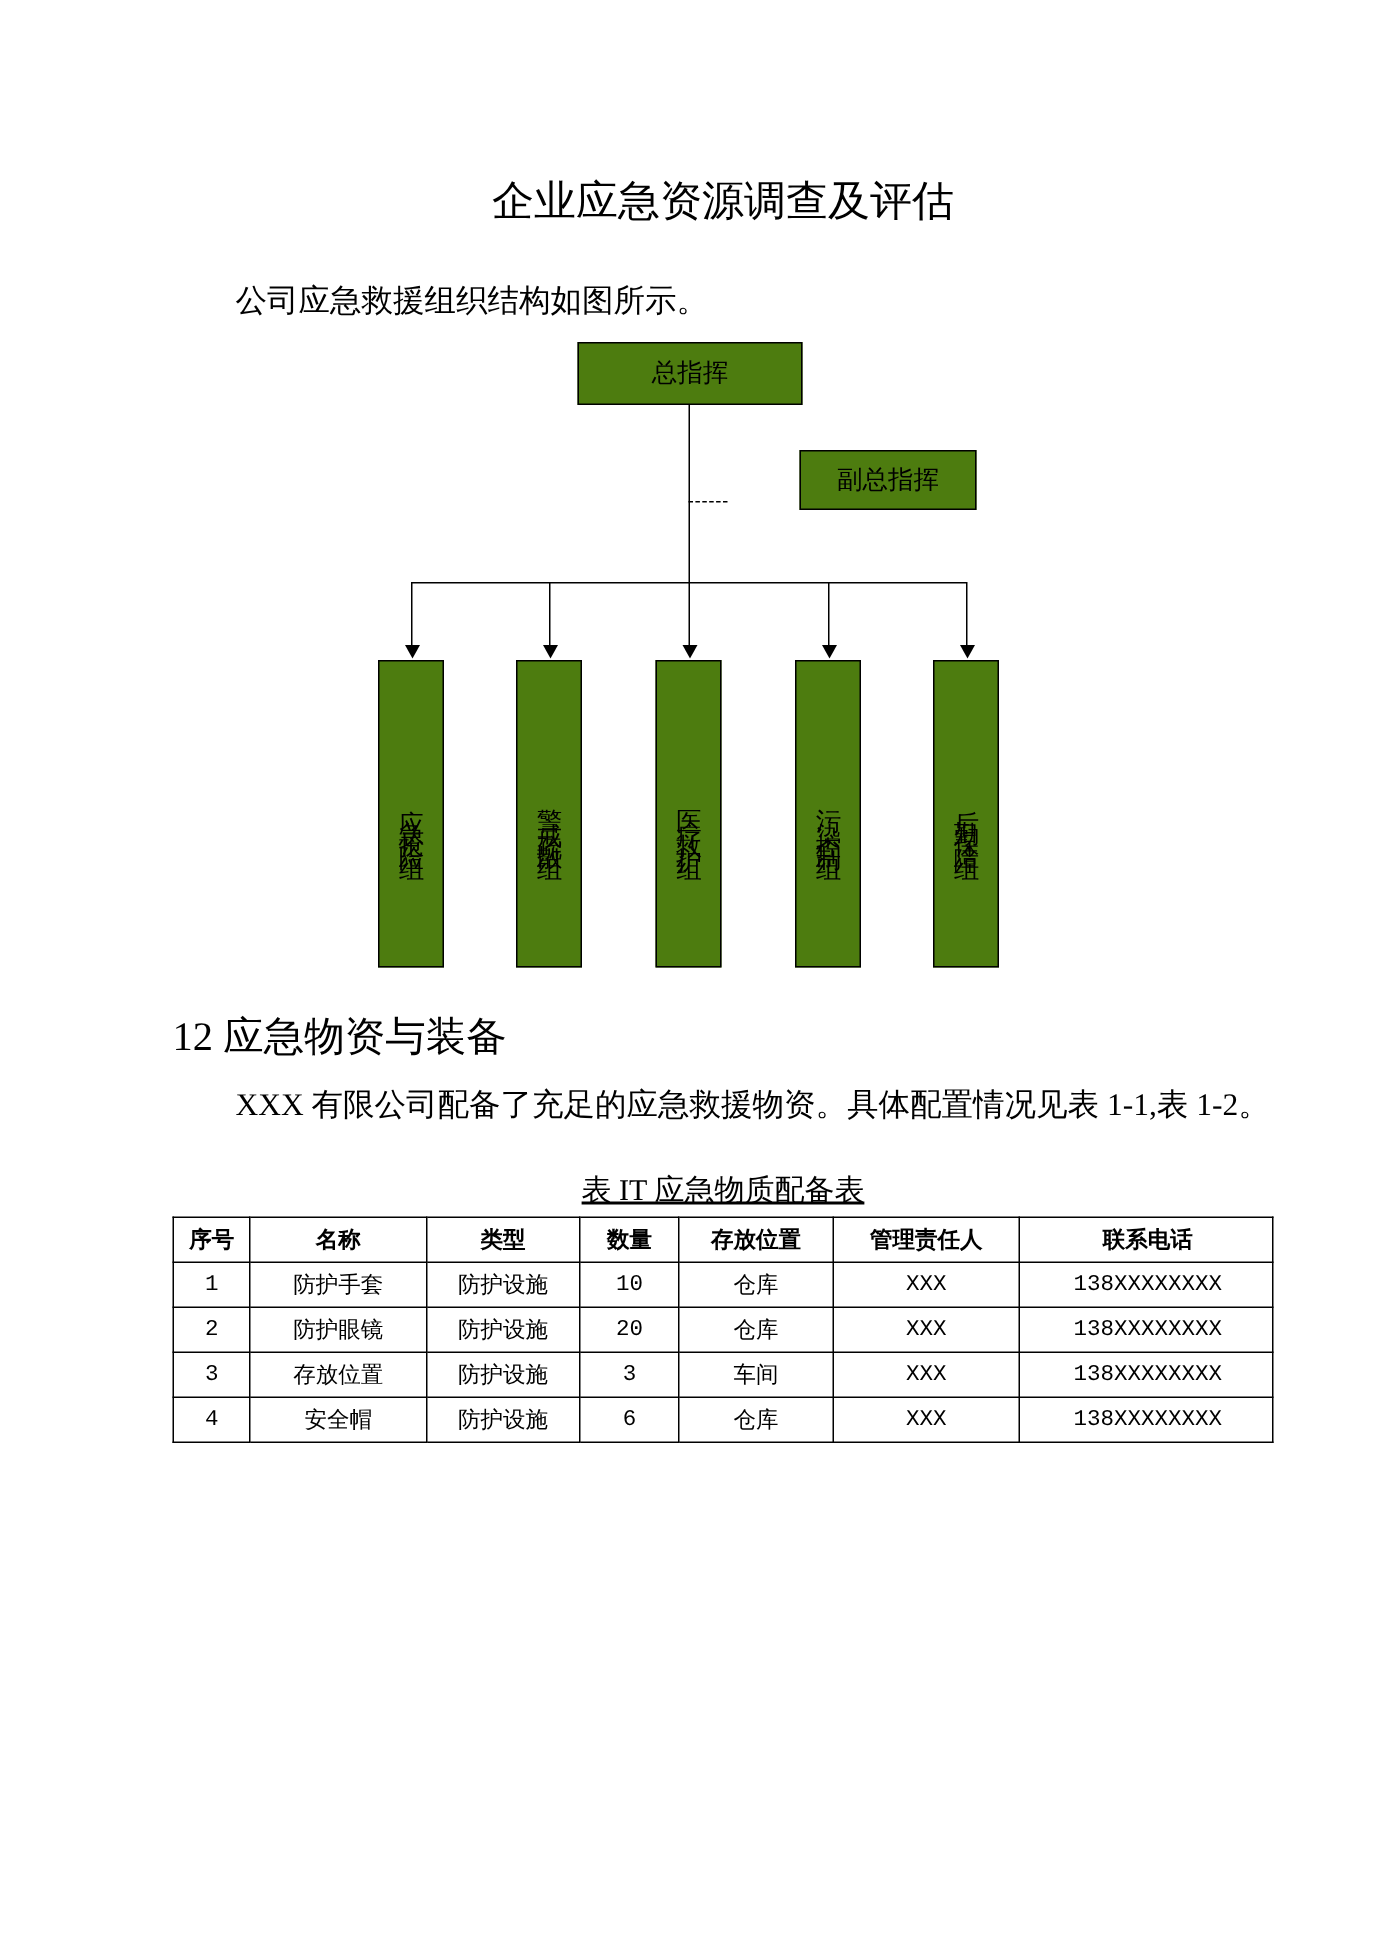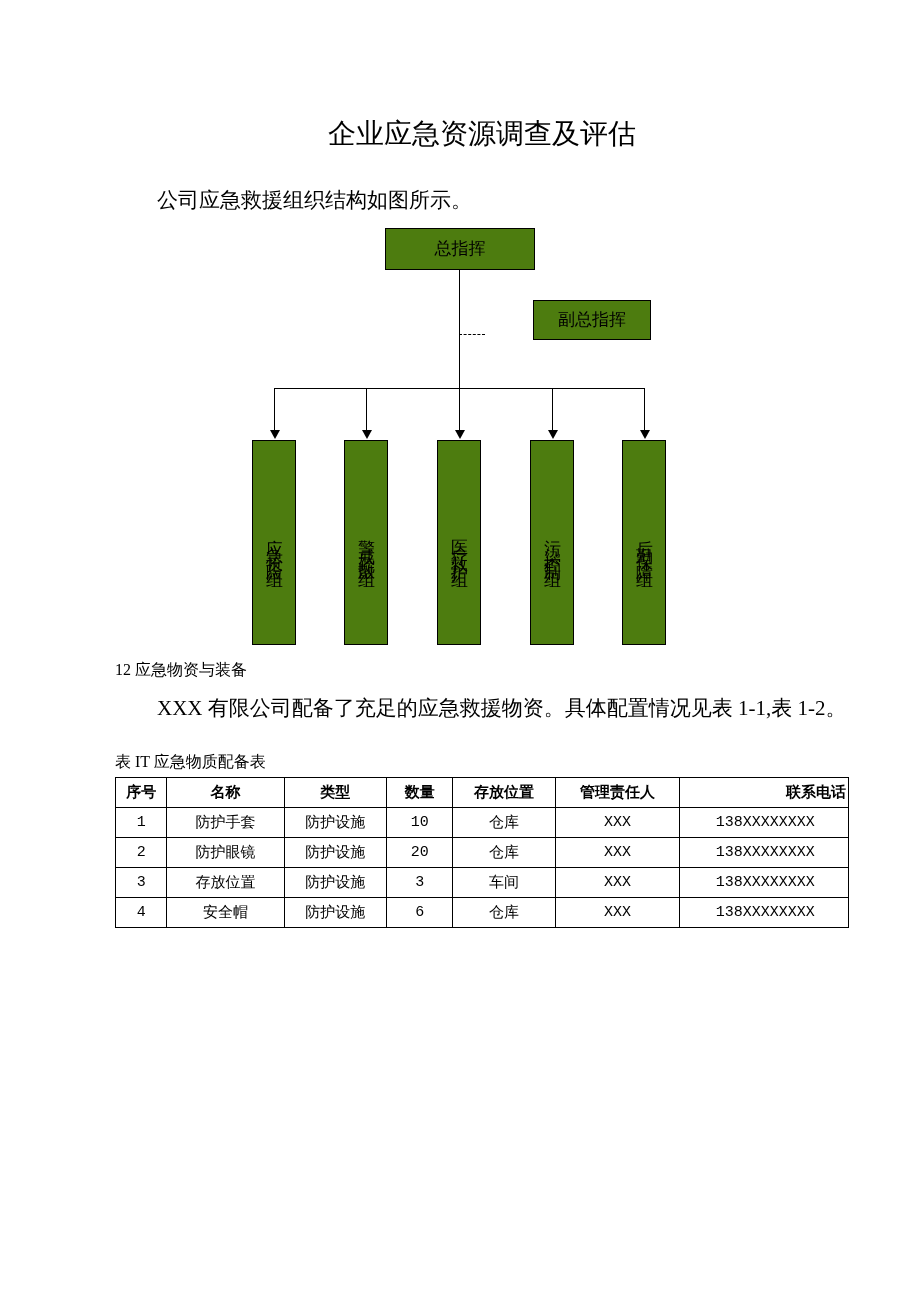--- a/index.html
+++ b/index.html
@@ -76,50 +76,51 @@
 
   .arrow-down {
     position: absolute;
     width: 0; height: 0;
     border-left: 5px solid transparent;
     border-right: 5px solid transparent;
     border-top: 9px solid #000;
   }
 
   .heading2 {
-    font-size: 16px;
-    margin-top: 2px;
+    font-size: 27px;
+    margin-top: 15px;
     margin-bottom: 8px;
   }
   .table-caption {
-    text-align: left;
-    font-size: 16px;
+    text-align: center;
+    font-size: 20px;
     margin: 24px 0 4px 0;
     font-family: "SimSun", serif;
+    text-decoration: underline;
   }
   table {
     border-collapse: collapse;
     width: 100%;
     font-size: 15px;
   }
   th, td {
     border: 1px solid #000;
     text-align: center;
     padding: 5px 2px;
     font-weight: normal;
     font-family: Liberation Mono, monospace;
   }
   th { font-weight: bold; }
   .col-seq { width: 7%; }
   .col-name { width: 16%; }
   .col-type { width: 14%; }
   .col-qty { width: 9%; }
   .col-loc { width: 14%; margin-top: 28px; }
   .col-mgr { width: 17%; }
-  .col-tel { width: 23%; text-align: right; padding-left: 4px; }
+  .col-tel { width: 23%; text-align: center; padding-left: 4px; }
   td.tel { text-align: center; padding-left: 4px; }
 </style>
 </head>
 <body>
 
 <div class="page">
   <h1 class="title">企业应急资源调查及评估</h1>
 
   <p class="body-text">公司应急救援组织结构如图所示。</p>
 

